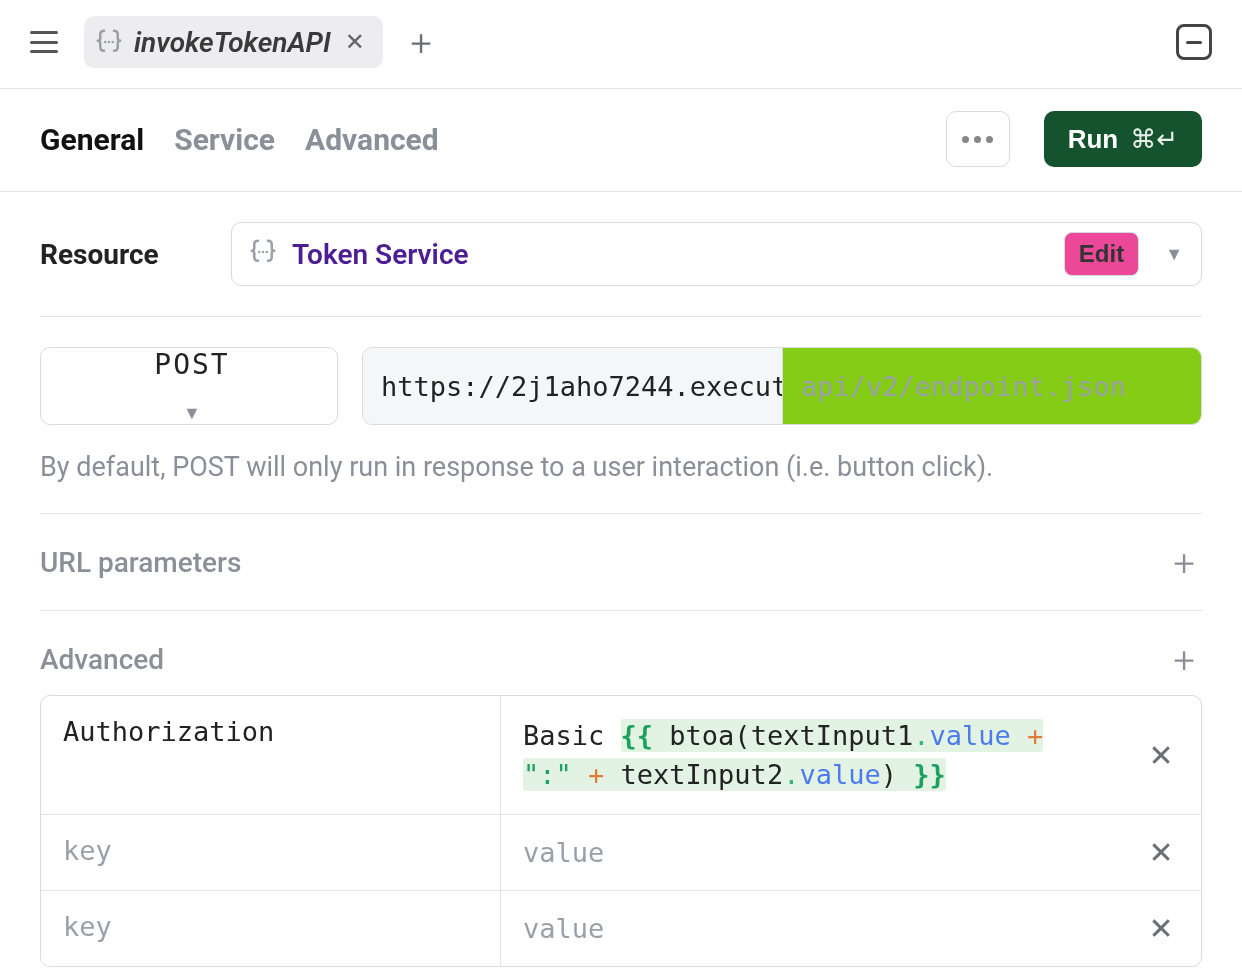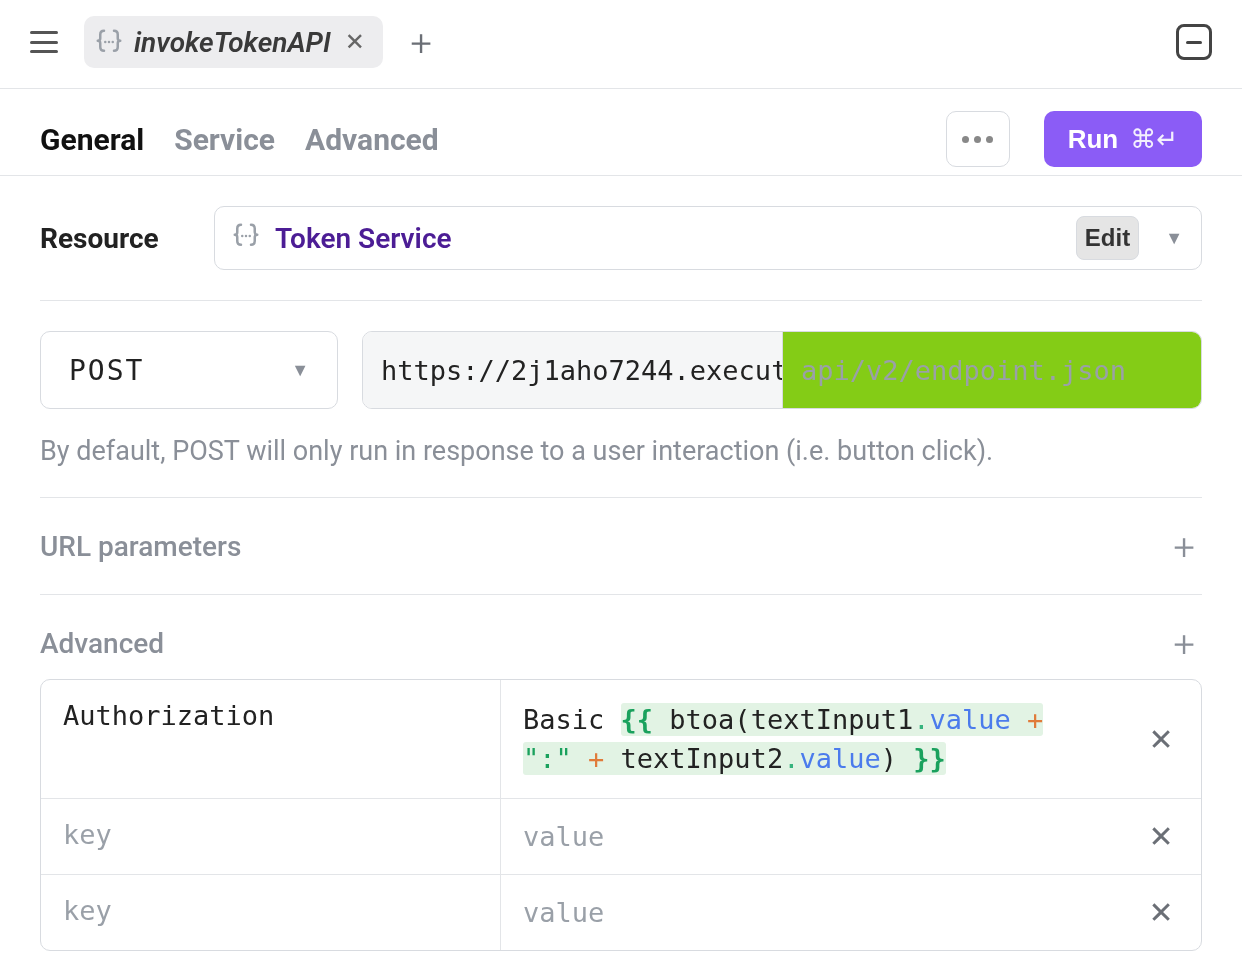--- a/index.html
+++ b/index.html
@@ -78,21 +78,21 @@
     width: 16px;
     height: 3px;
     background: #444;
     border-radius: 2px;
   }
 
   
   .subheader {
     display: flex;
     align-items: center;
-    padding: 22px 40px 8px 40px;
+    padding: 22px 40px 24px 40px;
     border-bottom: 1px solid #e3e5e8;
     gap: 34px;
   }
   .config-tabs {
     display: flex;
     gap: 30px;
   }
   .config-tab {
     font-size: 30px;
     font-weight: 700;
@@ -126,40 +126,40 @@
     font-size: 26px;
     font-weight: 700;
     color: #111;
     cursor: pointer;
   }
   .run-btn {
     height: 56px;
     padding: 0 24px;
     border: none;
     border-radius: 10px;
-    background: #8b5cf6;
+    background: #14532d;
     color: #fff;
     font-size: 26px;
     font-weight: 700;
     display: inline-flex;
     align-items: center;
     gap: 12px;
     cursor: pointer;
   }
   .run-btn .shortcut {
     font-size: 26px;
     font-weight: 500;
     opacity: 0.9;
   }
 
   
   .form {
     padding: 30px 40px 40px 40px;
   }
-  .row { display: flex; align-items: center; gap: 24px; }
+  .row { display: flex; align-items: center; gap: 41px; }
   .row-label {
     font-size: 28px;
     font-weight: 700;
     color: #222;
     width: 150px;
   }
   .resource-select {
     flex: 1;
     height: 64px;
     border: 1px solid #d8dbe0;
@@ -170,24 +170,24 @@
     gap: 14px;
   }
   .resource-name {
     font-size: 28px;
     font-weight: 600;
     color: #4c1d95;
     flex: 1;
   }
   .edit-mini {
     height: 44px;
-    padding: 0 8px;
+    padding: 0 14px;
     border: 1px solid #d8dbe0;
     border-radius: 8px;
-    background: #e5e5e5;
+    background: #ec4899;
     font-size: 24px;
     font-weight: 600;
     color: #333;
     cursor: pointer;
     margin-right: 6px;
   }
   .chevron {
     font-size: 18px;
     color: #8a8f98;
     padding: 0 6px;
@@ -206,20 +206,21 @@
   .method-select {
     width: 298px;
     height: 78px;
     border: 1px solid #d8dbe0;
     border-radius: 10px;
     display: flex;
     align-items: center;
     justify-content: space-between;
     padding: 0 22px 0 28px;
     cursor: pointer;
+    flex-direction: column;
   }
   .method-select .method {
     font-size: 28px;
     letter-spacing: 2px;
     color: #222;
   }
   .url-group {
     flex: 1;
     display: flex;
     border: 1px solid #d8dbe0;

